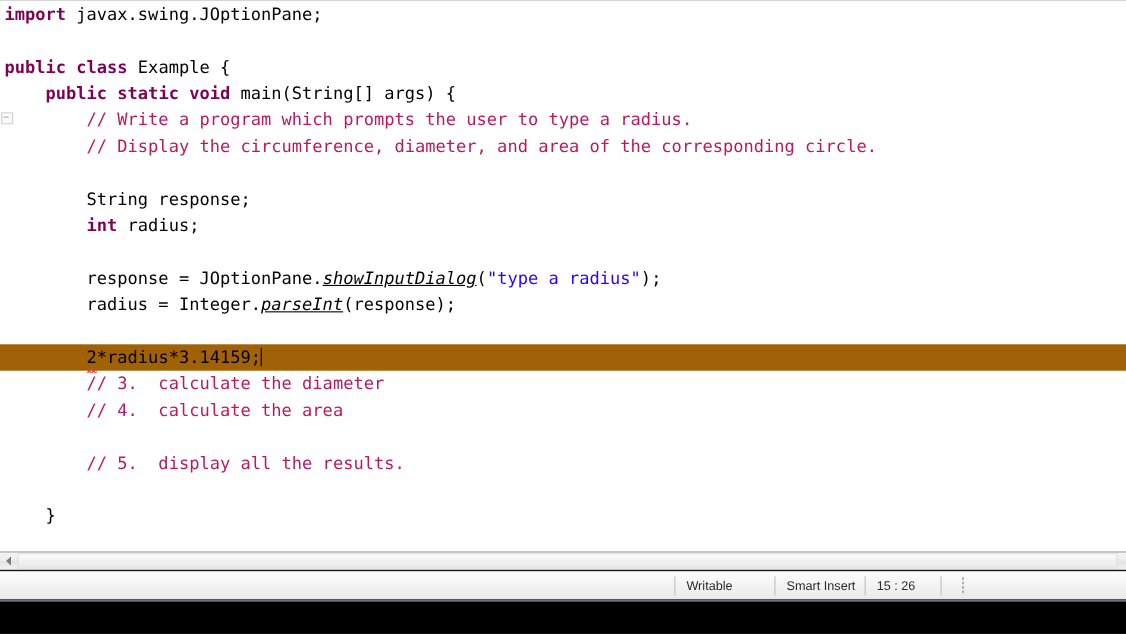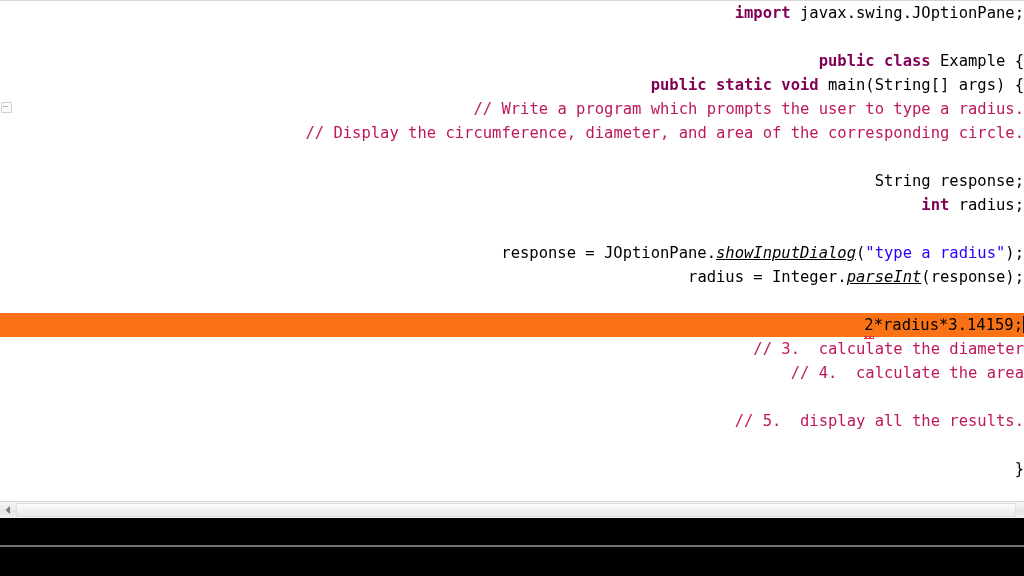--- a/index.html
+++ b/index.html
@@ -72,26 +72,25 @@
     font-family: "DejaVu Sans Mono", monospace;
     font-size: 15.5px;
     line-height: 24px;
     color: #000000;
     white-space: pre;
   }
 
   .line {
     position: relative;
     height: 24px;
-    padding-left: 18px;
-    box-sizing: border-box;
-    text-align: right;
+    padding-left: 4px;
+    box-sizing: border-box;
   }
   .line.current {
-    background: #f97316;
+    background: #a16207;
   }
 
   .kw {
     color: #7f0055;
     font-weight: bold;
   }
   .cmt {
     color: #be185d;
   }
   .str {
@@ -225,18 +224,31 @@
 
   <div class="hscroll">
     <div class="hscroll-arrow">
       <svg width="13" height="12" viewBox="0 0 13 12">
         <polygon points="8,2 8,10 3.5,6" fill="#7a7a7a"></polygon>
       </svg>
     </div>
     <div class="hscroll-thumb"></div>
   </div>
 
+  <div class="statusbar">
+    <div class="status-sep" style="left:613px;"></div>
+    <div class="status-cell" style="left:624px;">Writable</div>
+
+    <div class="status-sep" style="left:704px;"></div>
+    <div class="status-cell" style="left:715px;">Smart Insert</div>
+
+    <div class="status-sep" style="left:786px;"></div>
+    <div class="status-cell" style="left:797px;">15 : 26</div>
+
+    <div class="status-sep" style="left:855px;"></div>
+    <div class="grip" style="left:874px;"></div>
+  </div>
 
   <div class="letterbox">
     <div class="letterbox-rule"></div>
   </div>
 
 </div>
 
 </body></html>

